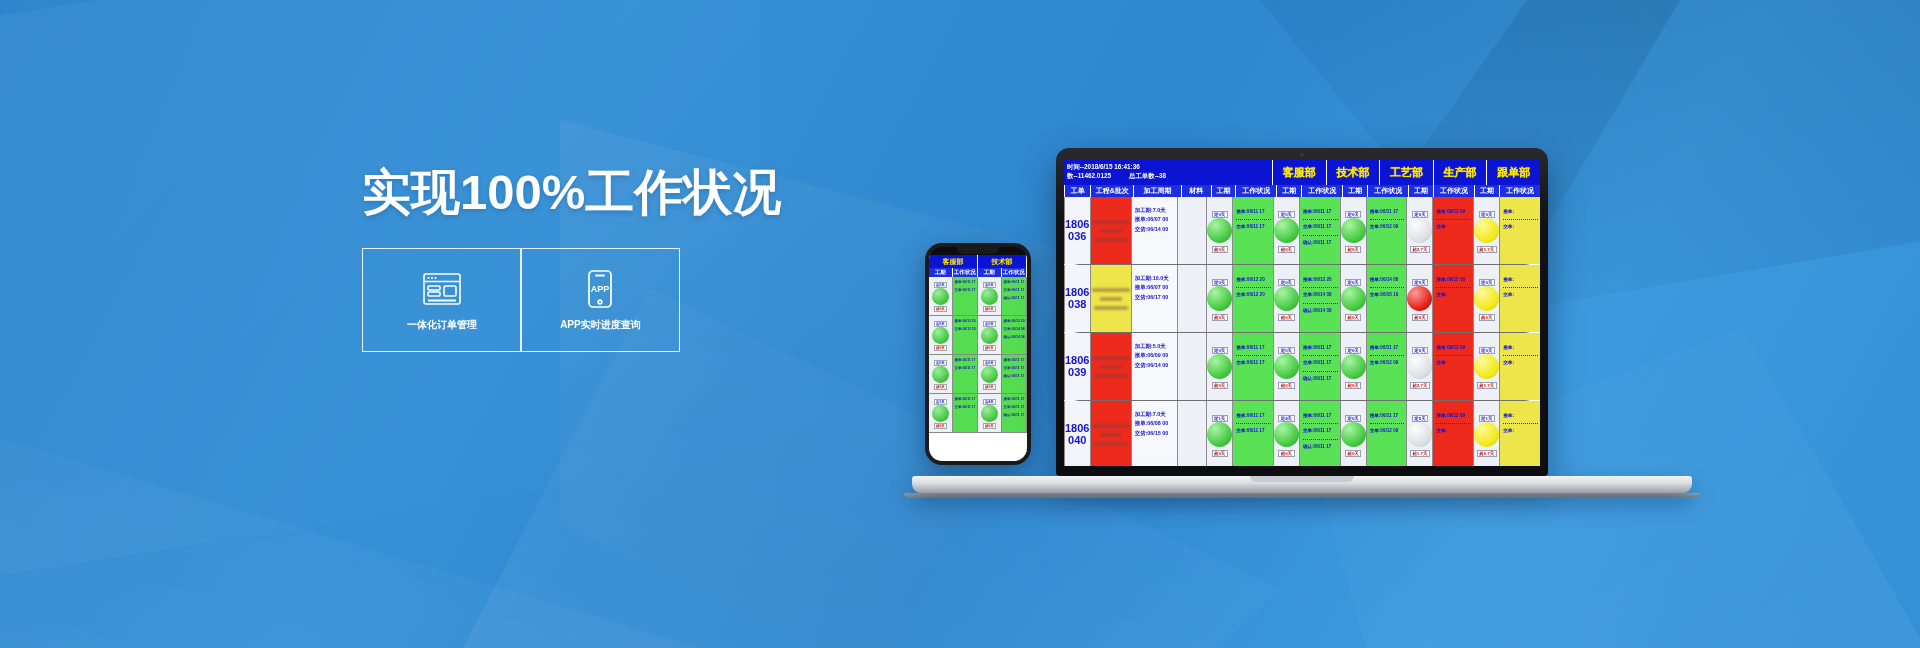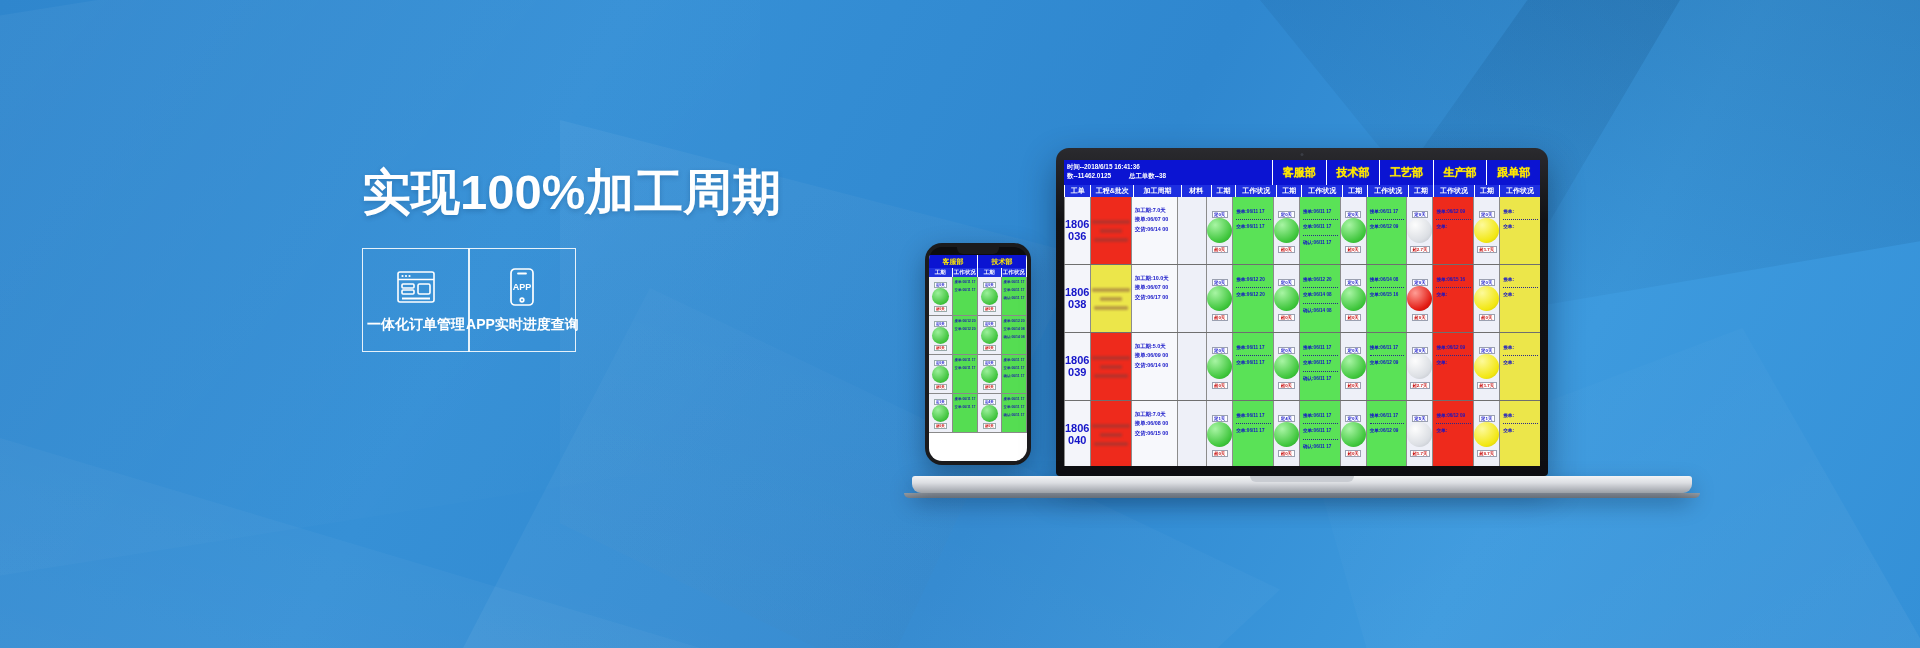--- a/index.html
+++ b/index.html
@@ -40,27 +40,27 @@
   .copy{position:absolute;left:362px;top:164px;width:520px;}
   .headline{
     color:#fff;font-weight:bold;font-size:49px;line-height:1.18;
     letter-spacing:1px;white-space:nowrap;
     text-shadow:0 2px 5px rgba(0,40,80,.22);
   }
   .headline .l2{letter-spacing:0px;}
 
   .features{display:flex;margin-top:26px;}
   .feature{
-    width:108px;height:104px;border:1.6px solid rgba(255,255,255,.88);
+    width:160px;height:104px;border:1.6px solid rgba(255,255,255,.88);
     margin-right:-1.6px;display:flex;flex-direction:column;
     align-items:center;justify-content:center;box-sizing:border-box;
   }
   .feature .ico{height:44px;display:flex;align-items:center;justify-content:center;}
   .feature .flabel{
-    color:#fff;font-size:14px;font-weight:bold;margin-top:7px;white-space:nowrap;
+    color:#fff;font-size:10px;font-weight:bold;margin-top:7px;white-space:nowrap;
   }
 
   
   .phone{
     position:absolute;left:925px;top:243px;width:106px;height:222px;
     background:#1b1b1d;border-radius:17px;
     box-shadow:0 10px 26px rgba(0,20,45,.38);
     padding:4px;box-sizing:border-box;
   }
   .phone-inner{position:relative;width:100%;height:100%;background:#0d0d0f;
@@ -127,21 +127,21 @@
         display:flex;align-items:center;justify-content:center;
         border-left:1px solid #fff;text-shadow:0 0 1px #ffe800;}
   .subbar{display:flex;background:#1d2ee0;height:12px;}
   .subbar div{color:#fff;font-weight:bold;font-size:7px;
         display:flex;align-items:center;justify-content:center;
         border-left:1px solid #fff;box-sizing:border-box;}
   .c-wo{width:32px;} .c-prj{width:52px;} .c-cyc{width:58px;} .c-mat{width:36px;}
   .c-dur{width:30px;} .c-sta{width:50px;}
 
   .rows{}
-  .row{display:flex;height:67px;border-bottom:1.2px solid #6f6f6f;}
+  .row{display:flex;height:67px;border-bottom:1.2px solid #6f6f6f;border-radius:15px;}
   .cell{border-left:1px solid #8c8c8c;box-sizing:border-box;position:relative;}
   .cell.wo{width:32px;background:#f4f5fa;display:flex;align-items:center;
     justify-content:center;font-weight:bold;font-size:11px;color:#1414c8;
     text-align:center;line-height:1.05;}
   .cell.prj{width:52px;display:flex;flex-direction:column;align-items:center;
     justify-content:center;gap:5px;}
   .blur{height:4px;border-radius:1px;background:rgba(120,60,60,.42);filter:blur(1.1px);}
   .cell.cyc{width:58px;background:#f7f8fc;padding:9px 0 0 3px;box-sizing:border-box;
     font-weight:bold;font-size:5.4px;line-height:1.75;color:#1414c8;}
   .cell.mat{width:36px;background:#eef0f8;}
@@ -170,21 +170,21 @@
     <div class="facet f2"></div>
     <div class="facet f3"></div>
     <div class="facet f4"></div>
     <div class="facet f5"></div>
     <div class="facet f6"></div>
     <div class="facet f7"></div>
   </div>
 
   <div class="copy">
     <div class="headline">
-      <div class="l2">实现100%加工周期</div>
+      <div class="l2">实现100%工作状况</div>
     </div>
 
     <div class="features">
 
       <div class="feature">
         <span class="ico">
           <svg width="40" height="34" viewBox="0 0 40 34" fill="none" stroke="#fff" stroke-width="1.6">
             <rect x="2" y="2" width="36" height="30" rx="2"></rect>
             <line x1="2" y1="9.5" x2="38" y2="9.5"></line>
             <circle cx="6.5" cy="6" r="1.1" fill="#fff" stroke="none"></circle>

